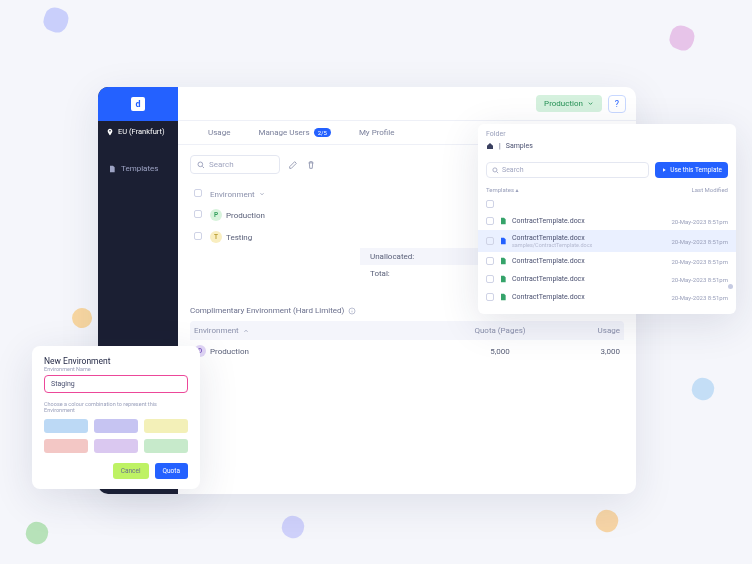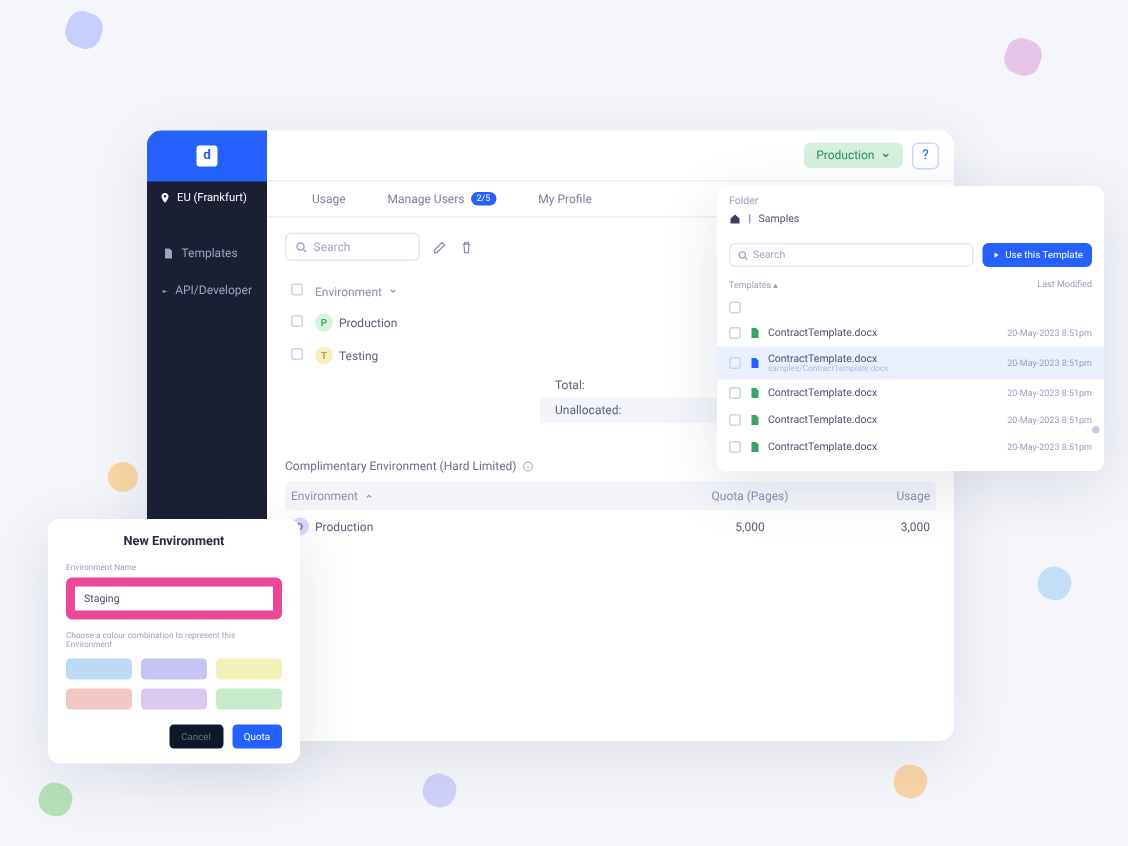--- a/index.html
+++ b/index.html
@@ -80,28 +80,28 @@
   .t-row { display:flex; align-items:center; gap:5px; padding:4px 8px; color:#4a5070; }
   .t-row.sel { background:#eaf0ff; }
   .t-row .file-ico { width:8px; height:10px; }
   .t-name { flex:1; color:#4a5070; }
   .t-sub { color:#b4b9d0; font-size:5.5px; display:block; }
   .t-date { color:#9aa0bb; font-size:6px; }
   .scroll-dot { position:absolute; right:3px; top:160px; width:5px; height:5px; border-radius:50%; background:#c6cbe2; }
 
   
   .modal { position:absolute; left:32px; top:346px; width:168px; background:#fff; border-radius:8px; box-shadow:0 10px 40px rgba(30,40,80,.12); padding:10px 12px 10px; font-size:7px; color:#5a6079; }
-  .modal-title { text-align:center; font-weight:700; font-size:8.5px; color:#262b47; margin-bottom:10px; }
+  .modal-title { font-weight:400; font-size:8.5px; color:#262b47; }
   .m-label { font-size:5.5px; color:#9aa0bb; margin-bottom:3px; }
-  .m-input { border:6px solid #ec4899; border-radius:4px; width:100%; padding:4px 6px; font-size:7px; color:#4a5070; display:block; }
+  .m-input { border:1px solid #ec4899; border-radius:4px; width:100%; padding:4px 6px; font-size:7px; color:#4a5070; display:block; }
   .m-swatches { display:grid; grid-template-columns: repeat(3, 1fr); gap:6px; margin-top:6px; }
   .swatch { height:14px; border-radius:3px; cursor:pointer; }
   .m-actions { display:flex; justify-content:flex-end; gap:6px; margin-top:10px; }
   .m-actions .btn { font-size:6.5px; padding:4px 8px; border-radius:3px; cursor:pointer; }
-  .btn-cancel { background:#0f172a; color:#6a6f8c; }
+  .btn-cancel { background:#bef264; color:#6a6f8c; }
   .btn-next { background:#2461ff; color:#fff; }
 
   
   svg { display:block; }
   .caret { width:7px; height:7px; }
   .sortcaret { width:6px; height:6px; }
 </style>
 </head>
 <body>
 
@@ -123,27 +123,20 @@
           <path d="M12 2C8 2 5 5 5 9c0 5 7 13 7 13s7-8 7-13c0-4-3-7-7-7zm0 9a2.5 2.5 0 110-5 2.5 2.5 0 010 5z"></path>
         </svg>
       <span>EU (Frankfurt)</span>
     </div>
     <nav class="nav">
       <div class="nav-item">
         <svg class="icon" viewBox="0 0 24 24" fill="currentColor">
             <path d="M6 2h9l5 5v15H6z"></path>
           </svg>
         <span>Templates</span>
-      </div>
-      <div class="nav-item">
-        <svg class="icon" viewBox="0 0 24 24" fill="currentColor">
-            <circle cx="8" cy="14" r="5"></circle>
-            <rect x="11" y="12" width="10" height="3"></rect>
-          </svg>
-        <span>API/Developer</span>
       </div>
     </nav>
   </aside>
 
   <section class="main">
     <div class="topbar">
       <div class="env-pill">
         <span>Production</span>
         <svg class="caret" viewBox="0 0 24 24" fill="none" stroke="#279257" stroke-width="3">
             <path d="M6 9l6 6 6-6"></path>
@@ -208,27 +201,27 @@
           <div class="col-chk"><span class="chk"></span></div>
           <div class="col-env">
             <span class="env-avatar t">T</span>
             <span>Testing</span>
           </div>
           <div class="col-q">40%</div>
         </div>
       </div>
 
       <div class="totals">
+        <div class="trow l">
+          <span>Unallocated:</span>
+          <span>20%</span>
+        </div>
         <div class="trow">
           <span>Total:</span>
           <span>100%</span>
-        </div>
-        <div class="trow l">
-          <span>Unallocated:</span>
-          <span>20%</span>
         </div>
       </div>
 
       <div class="section-title">
         <span>Complimentary Environment (Hard Limited)</span>
         <svg width="8" height="8" viewBox="0 0 24 24" fill="none" stroke="#9aa0bb" stroke-width="2">
             <circle cx="12" cy="12" r="9"></circle>
             <path d="M12 8v.5M12 11v5"></path>
           </svg>
       </div>

